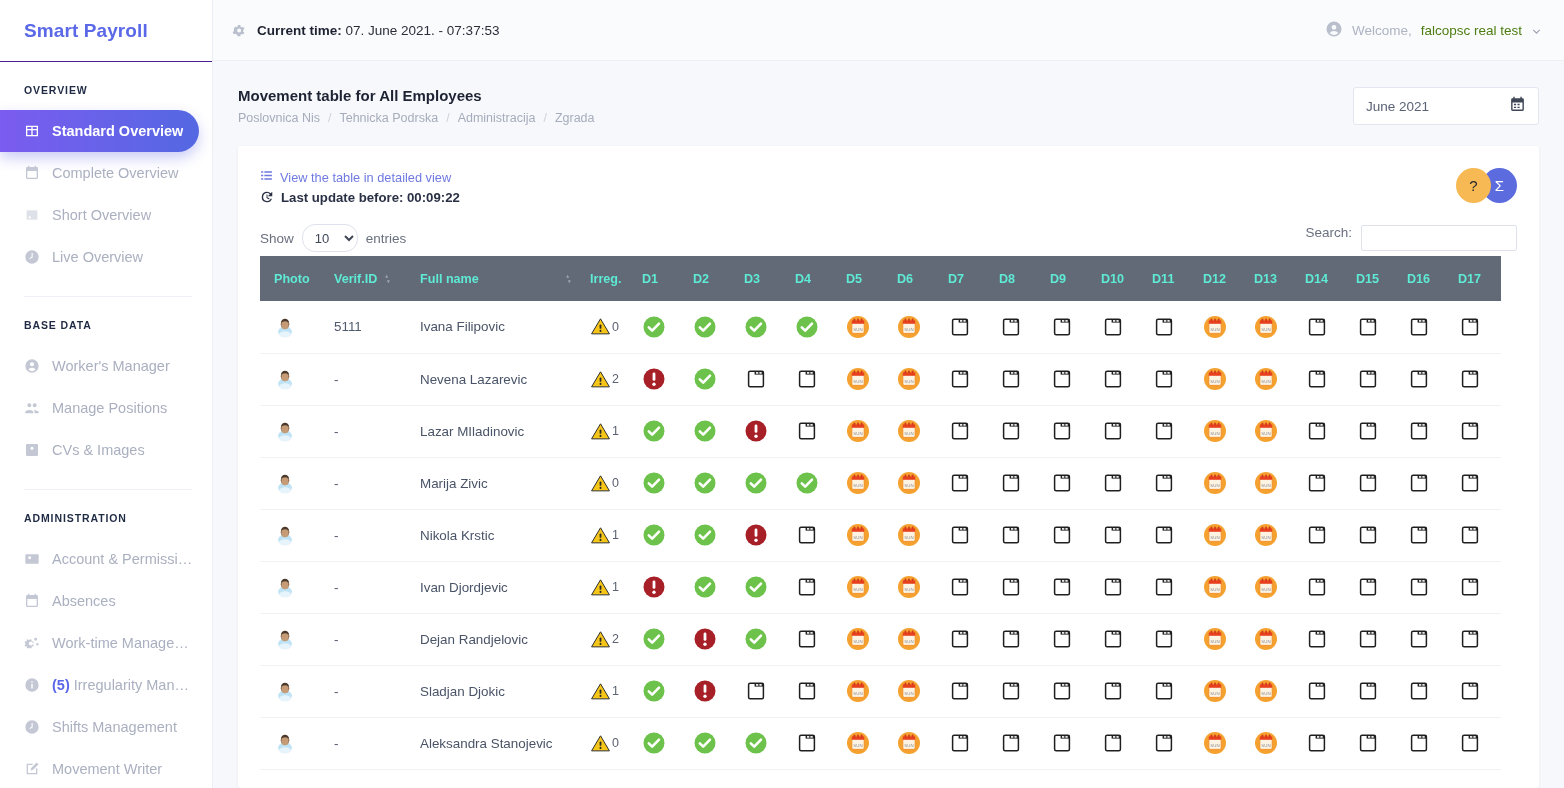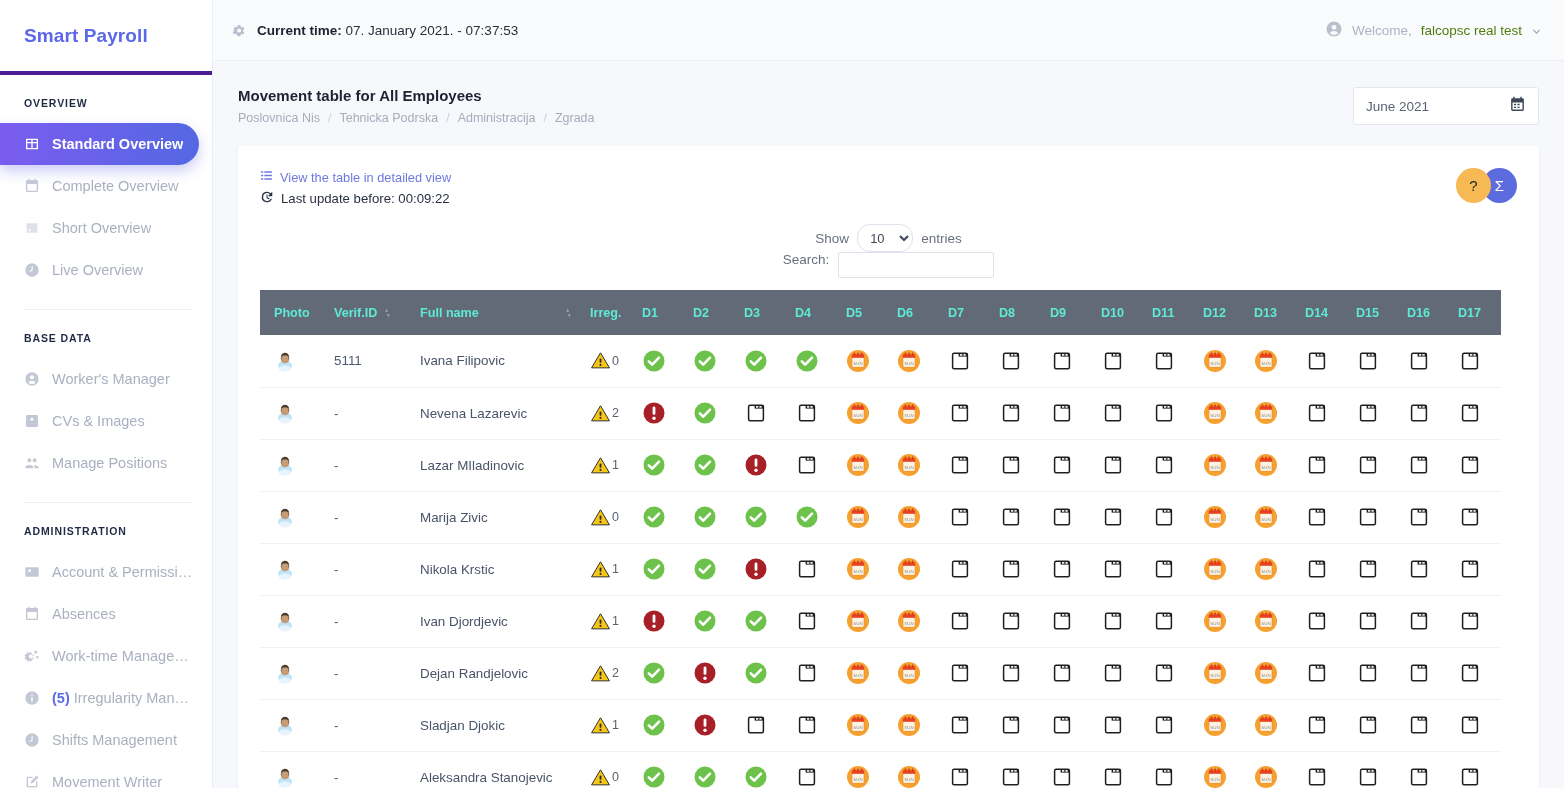--- a/index.html
+++ b/index.html
@@ -13,23 +13,23 @@
 
   
   .sidebar {
     width: 213px; min-width: 213px; height: 788px;
     background: #ffffff;
     border-right: 1px solid #eceef5;
     position: relative;
     overflow: hidden;
   }
   .brand {
-    height: 75px; display: flex; align-items: center;
+    height: 62px; display: flex; align-items: center;
     padding-left: 24px;
-    border-bottom: 4px solid #4c1d95;
+    border-bottom: 1px solid #4c1d95;
   }
   .brand-text {
     color: #5b68e8; font-size: 19px; font-weight: bold; letter-spacing: .1px;
   }
   .nav { padding-top: 22px; }
   .nav-section-title {
     font-size: 10.5px; font-weight: bold; color: #1f2a44;
     letter-spacing: .9px; padding: 0 0 14px 24px; text-transform: uppercase;
   }
   .nav-item {
@@ -90,36 +90,36 @@
     margin: 21px 25px 0 25px; background: #fff;
     border-radius: 3px; box-shadow: 0 1px 3px rgba(30,40,70,.07);
     flex: 1; position: relative; overflow: hidden;
   }
   .card-top { padding: 23px 22px 0 22px; }
   .detail-link {
     display: flex; align-items: center; gap: 7px;
     color: #6f79e0; font-size: 12.8px; cursor: pointer; margin-bottom: 5px;
   }
   .last-update {
-    display: flex; align-items: center; gap: 7px;
-    color: #2b3145; font-size: 13.2px; font-weight: normal;
+    display: flex; align-items: flex-start; gap: 7px;
+    color: #2b3145; font-size: 13.2px; font-weight: bold;
   }
 
   .float-btns { position: absolute; top: 22px; right: 22px; display: flex; align-items: center; }
   .fbtn {
     width: 35px; height: 35px; border-radius: 50%;
     display: flex; align-items: center; justify-content: center;
     font-size: 15px; color: #25292f; cursor: pointer;
   }
   .fbtn.help { background: #f6b953; z-index: 2; }
   .fbtn.sum { background: #5c6bdd; color: #fff; margin-left: -9px; z-index: 1; }
 
   .tbl-controls {
     display: flex; align-items: center; justify-content: space-between;
-    padding: 17px 22px 12px 22px; font-size: 13.5px; color: #69707f; flex-direction: column;
+    padding: 17px 22px 4px 22px; font-size: 13.5px; color: #69707f;
   }
   .show-wrap { display: flex; align-items: center; gap: 8px; }
   .show-select {
     height: 28px; border: 1px solid #dfe2ec; border-radius: 13px;
     background: #fff; font-size: 13px; color: #3f4757; padding: 0 4px 0 8px;
     font-family: "Liberation Sans", sans-serif;
   }
   .search-wrap { display: flex; align-items: flex-start; gap: 9px; }
   .search-input {
     width: 156px; height: 26px; border: 1px solid #dfe2ec;
@@ -211,32 +211,32 @@
           <span class="ico">
             <svg viewBox="0 0 24 24" width="16" height="16" fill="#c3c8d4">
               <path d="M12 2a10 10 0 1 0 0 20 10 10 0 0 0 0-20zm0 4.3a3.1 3.1 0 1 1 0 6.2 3.1 3.1 0 0 1 0-6.2zm0 13.6a7.4 7.4 0 0 1-5.3-2.2c.4-1.9 2.9-3 5.3-3s4.9 1.1 5.3 3A7.4 7.4 0 0 1 12 19.9z"></path>
             </svg>
           </span>
           <span class="nav-label">Worker's Manager</span>
         </div>
         <div class="nav-item">
           <span class="ico">
             <svg viewBox="0 0 24 24" width="16" height="16" fill="#c3c8d4">
+              <path d="M8 11a3 3 0 1 0 0-6 3 3 0 0 0 0 6zm8 0a3 3 0 1 0 0-6 3 3 0 0 0 0 6zM2 18.5c0-2.4 3.3-3.6 6-3.6s6 1.2 6 3.6V20H2v-1.5zm14.5-3.3c2.3.3 5.5 1.4 5.5 3.3V20h-6v-1.5c0-1.3-.6-2.4-1.5-3.1l2-.2z"></path>
+            </svg>
+          </span>
+          <span class="nav-label">Manage Positions</span>
+        </div>
+        <div class="nav-item">
+          <span class="ico">
+            <svg viewBox="0 0 24 24" width="16" height="16" fill="#c3c8d4">
               <path d="M5 3h14a2 2 0 0 1 2 2v14a2 2 0 0 1-2 2H5a2 2 0 0 1-2-2V5a2 2 0 0 1 2-2zm7 4a2.4 2.4 0 1 0 0 4.8A2.4 2.4 0 0 0 12 7zm-4.5 9.6c.4-1.6 2.4-2.5 4.5-2.5s4.1.9 4.5 2.5V18h-9v-1.4z"></path>
             </svg>
           </span>
           <span class="nav-label">CVs &amp; Images</span>
-        </div>
-        <div class="nav-item">
-          <span class="ico">
-            <svg viewBox="0 0 24 24" width="16" height="16" fill="#c3c8d4">
-              <path d="M8 11a3 3 0 1 0 0-6 3 3 0 0 0 0 6zm8 0a3 3 0 1 0 0-6 3 3 0 0 0 0 6zM2 18.5c0-2.4 3.3-3.6 6-3.6s6 1.2 6 3.6V20H2v-1.5zm14.5-3.3c2.3.3 5.5 1.4 5.5 3.3V20h-6v-1.5c0-1.3-.6-2.4-1.5-3.1l2-.2z"></path>
-            </svg>
-          </span>
-          <span class="nav-label">Manage Positions</span>
         </div>
         <div class="nav-divider"></div>
         <div class="nav-gap"></div>
         <div class="nav-section-title">ADMINISTRATION</div>
         <div class="nav-item">
           <span class="ico">
             <svg viewBox="0 0 24 24" width="16" height="16" fill="#c3c8d4">
               <path d="M3 5h18a1 1 0 0 1 1 1v12a1 1 0 0 1-1 1H3a1 1 0 0 1-1-1V6a1 1 0 0 1 1-1zm5.5 3a2.2 2.2 0 1 0 0 4.4A2.2 2.2 0 0 0 8.5 8zM4.6 16.4c.3-1.5 2.2-2.3 3.9-2.3s3.6.8 3.9 2.3V17h-7.8v-.6zM14.5 9h5v1.6h-5zm0 3.2h5v1.6h-5z"></path>
             </svg>
           </span>
@@ -289,21 +289,21 @@
 
     <div class="topbar">
       <div class="topbar-left">
         <span class="gear">
           <svg class="gear" viewBox="0 0 24 24" fill="#b9bfcd">
               <path d="M19.4 13a7.6 7.6 0 0 0 0-2l2-1.6-2-3.4-2.4 1a7.5 7.5 0 0 0-1.7-1L15 3H11l-.3 2.6c-.6.2-1.2.6-1.7 1l-2.4-1-2 3.4L4.6 11a7.6 7.6 0 0 0 0 2l-2 1.6 2 3.4 2.4-1c.5.4 1.1.8 1.7 1L11 21h4l.3-2.6c.6-.2 1.2-.6 1.7-1l2.4 1 2-3.4-2-1.6zM13 15.2A3.2 3.2 0 1 1 13 8.8a3.2 3.2 0 0 1 0 6.4z"></path>
             </svg>
         </span>
         <span class="cur-time">
           <b>Current time:</b>
-          <span>07. January 2021. - 07:37:53</span>
+          <span>07. June 2021. - 07:37:53</span>
         </span>
       </div>
       <div class="topbar-right">
         <span>
           <svg width="18" height="18" viewBox="0 0 24 24" fill="#b9bfcd">
               <path d="M12 2a10 10 0 1 0 0 20 10 10 0 0 0 0-20zm0 4.5a3.2 3.2 0 1 1 0 6.4 3.2 3.2 0 0 1 0-6.4zm0 13.6a7.5 7.5 0 0 1-5.4-2.3c.4-1.9 3-3 5.4-3s5 1.1 5.4 3A7.5 7.5 0 0 1 12 20.1z"></path>
             </svg>
         </span>
         <span>Welcome,</span>
         <span class="uname">falcopsc real test</span>

